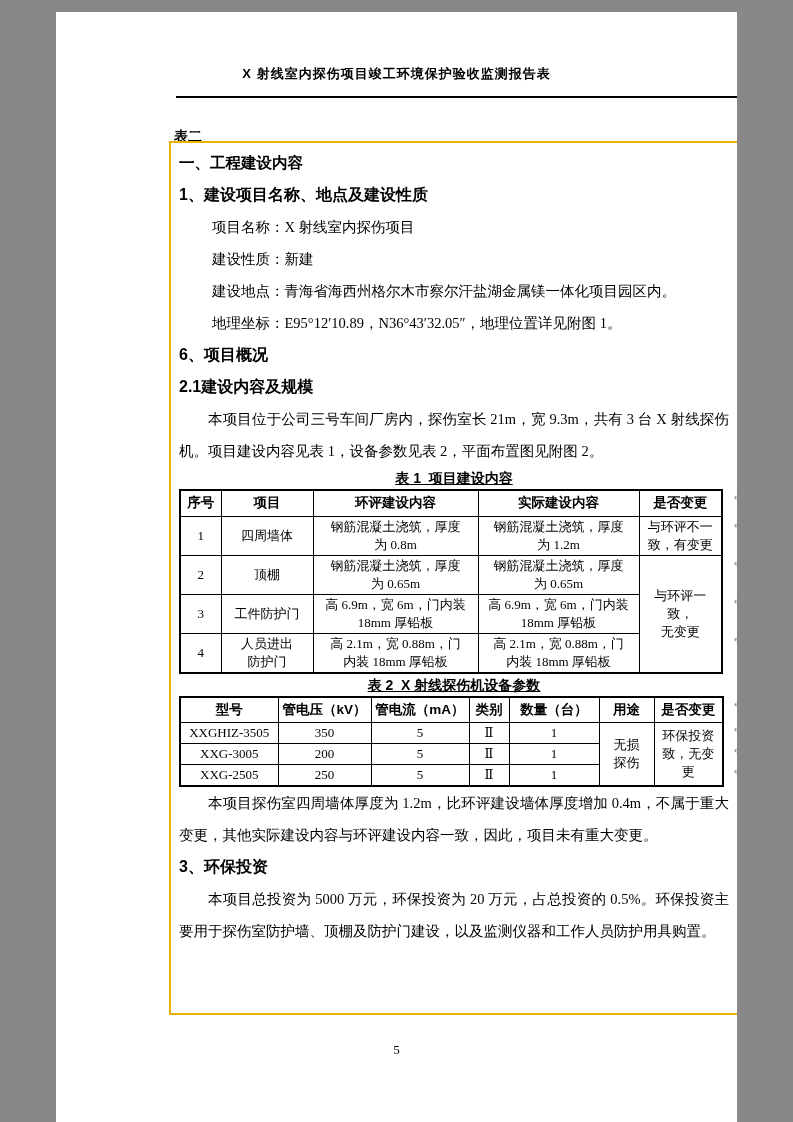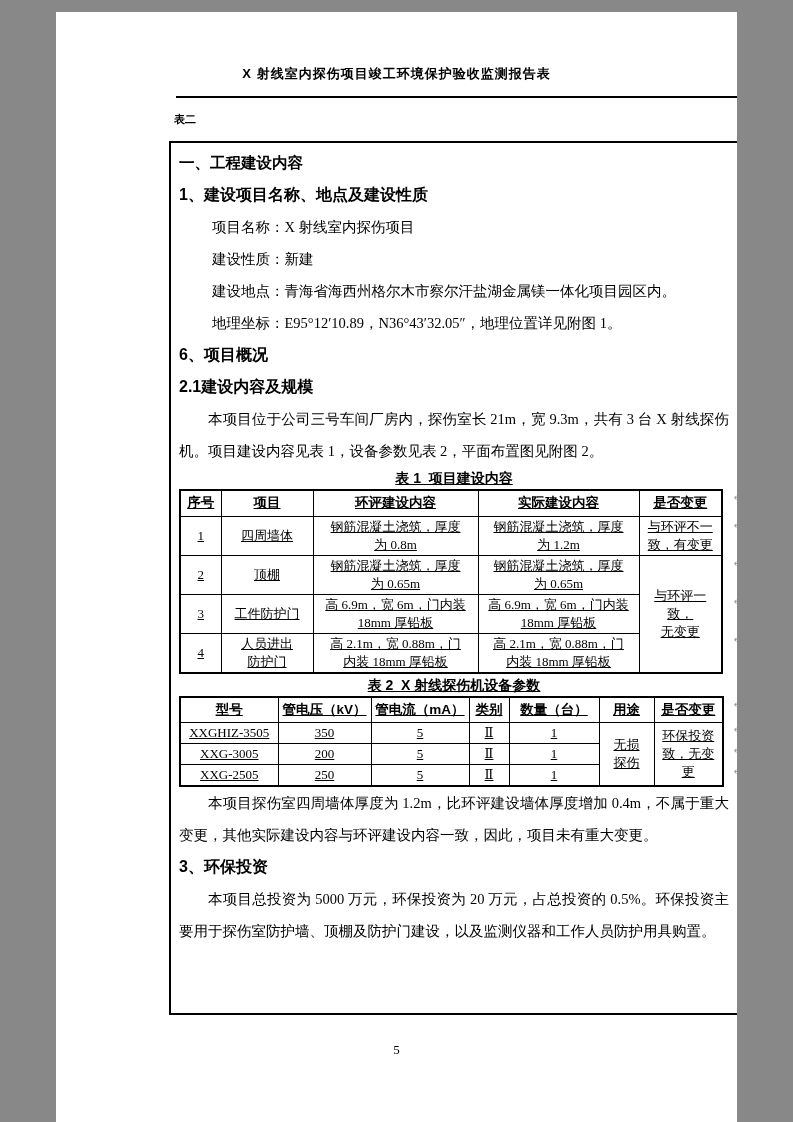--- a/index.html
+++ b/index.html
@@ -18,28 +18,28 @@
     text-align: center;
     font-size: 13px; font-weight: bold;
     font-family: "Liberation Sans", "DejaVu Sans", sans-serif;
     letter-spacing: 1px;
   }
   .header-rule {
     position: absolute; top: 84px; left: 120px; width: 561px;
     border-top: 2px solid #000;
   }
   .table-label {
-    position: absolute; top: 100px; left: 118px;
-    font-size: 11px; font-weight: bold;
+    position: absolute; top: 116px; left: 118px;
+    font-size: 14px; font-weight: bold;
     font-family: "Liberation Sans", "DejaVu Sans", sans-serif;
   }
   .main-box {
     position: absolute; top: 129px; left: 113px;
     width: 570px; height: 874px;
-    border: 2px solid #000000;
+    border: 2px solid #eab308;
     padding: 4px 8px 0 8px;
     overflow: hidden;
   }
   .row { line-height: 32px; font-size: 14.5px; }
   .h-black { font-family: "Liberation Sans", "DejaVu Sans", sans-serif; font-weight: bold; }
   .heading1 { font-size: 15.5px; }
   .heading2 { font-size: 16px; }
   .field { padding-left: 33px; }
   .para {
     font-size: 14.5px; line-height: 32px;
@@ -56,21 +56,20 @@
   table {
     border-collapse: collapse; table-layout: fixed;
     border: 2px solid #000;
   }
   th, td {
     border: 1px solid #000;
     text-align: center; vertical-align: middle;
     white-space: pre-line;
     padding: 1px 2px;
     overflow: hidden;
-    text-decoration: underline;
   }
   th {
     font-size: 13.5px; font-weight: bold;
     font-family: "Liberation Sans", "DejaVu Sans", sans-serif;
   }
   td { font-size: 13px; line-height: 18px; }
   #table1 { width: 542px; }
   #table2 { width: 543px; }
   #table1 thead tr, #table2 thead tr { height: 26px; }
   #table1 tbody tr { height: 38px; }

